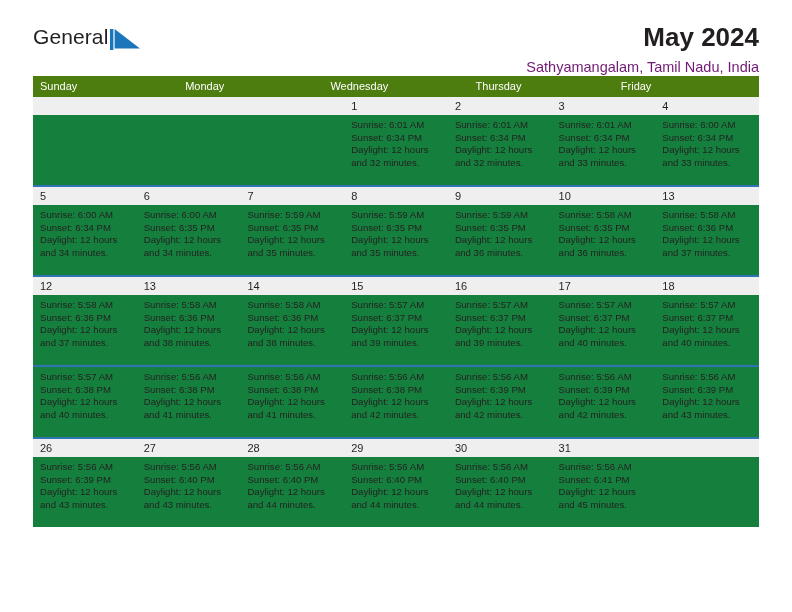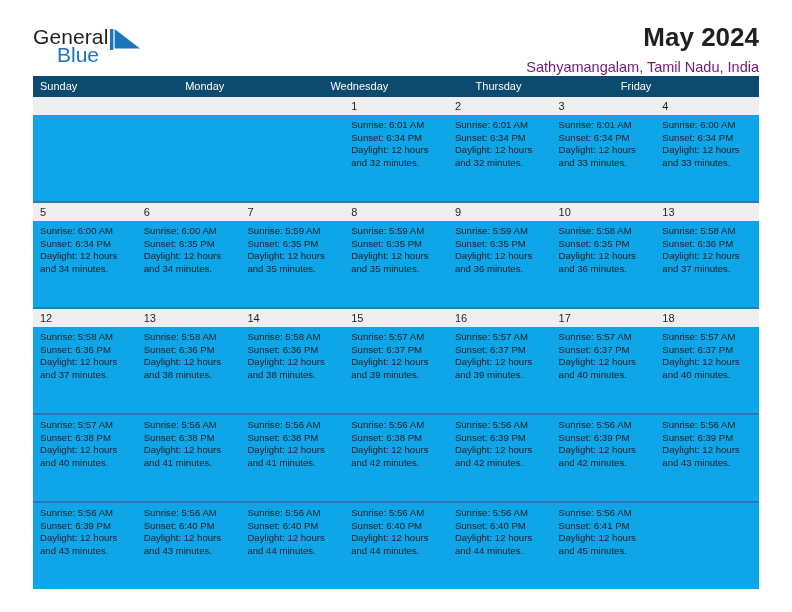--- a/index.html
+++ b/index.html
@@ -70,21 +70,21 @@
   }
 
   
   .calendar {
     width: 726px;
     margin-top: 6px;
   }
 
   .weekhead {
     display: flex;
-    background: #0c4a6e;
+    background: #4d7c0f;
     height: 21px;
   }
   .weekhead div {
     flex: 1 1 0;
     color: #ffffff;
     font-size: 11px;
     line-height: 21px;
     padding-left: 7px;
     white-space: nowrap;
   }
@@ -102,22 +102,22 @@
   .week-dates div {
     flex: 1 1 0;
     font-size: 11px;
     line-height: 18px;
     color: #231f20;
     padding-left: 7px;
   }
 
   .week-body {
     display: flex;
-    background: #0ea5e9;
-    height: 86px;
+    background: #15803d;
+    height: 70px;
   }
   .week-body .cell {
     flex: 1 1 0;
     padding: 4px 7px 0 7px;
   }
   .cell p {
     font-size: 9.6px;
     line-height: 12.6px;
     color: #231f20;
     white-space: nowrap;
@@ -125,21 +125,20 @@
 </style>
 </head>
 <body>
 
 <div class="page">
 
   <div class="top">
 
     <div class="logo">
       <span class="logo-general">General</span>
-      <span class="logo-blue">Blue</span>
       <svg class="logo-flag" viewBox="0 0 30 21">
         <rect x="0" y="0" width="3.4" height="21" fill="#1b75bb"></rect>
         <polygon points="4.6,0 30,19.5 4.6,19.5" fill="#1b75bb"></polygon>
       </svg>
     </div>
 
     <div class="titles">
       <div class="cal-title">May 2024</div>
       <div class="cal-subtitle">Sathyamangalam, Tamil Nadu, India</div>
     </div>
@@ -347,20 +346,29 @@
             </div>
             <div class="cell">
               <p>Sunrise: 5:56 AM</p>
               <p>Sunset: 6:39 PM</p>
               <p>Daylight: 12 hours</p>
               <p>and 43 minutes.</p>
             </div>
           </div>
         </div>
         <div class="week">
+          <div class="week-dates">
+            <div>26</div>
+            <div>27</div>
+            <div>28</div>
+            <div>29</div>
+            <div>30</div>
+            <div>31</div>
+            <div></div>
+          </div>
           <div class="week-body">
             <div class="cell">
               <p>Sunrise: 5:56 AM</p>
               <p>Sunset: 6:39 PM</p>
               <p>Daylight: 12 hours</p>
               <p>and 43 minutes.</p>
             </div>
             <div class="cell">
               <p>Sunrise: 5:56 AM</p>
               <p>Sunset: 6:40 PM</p>

